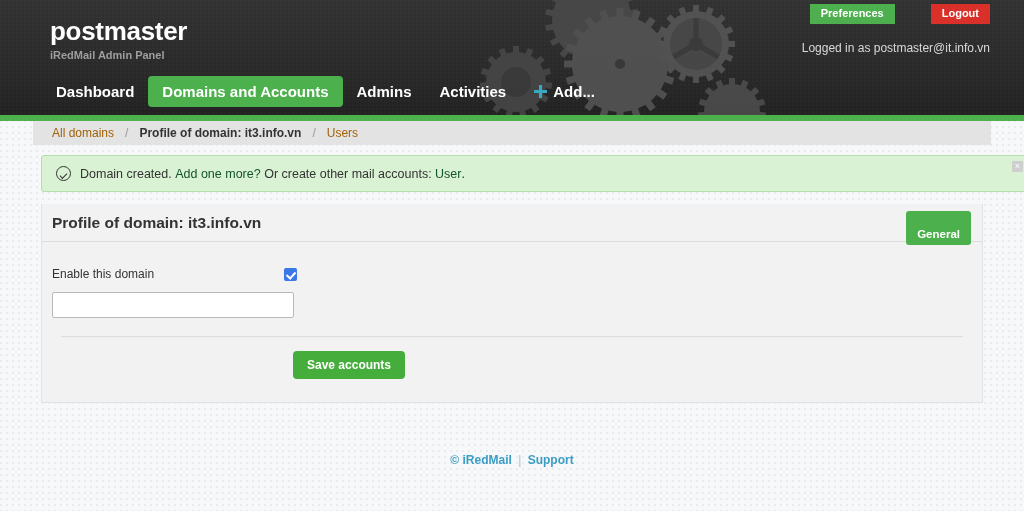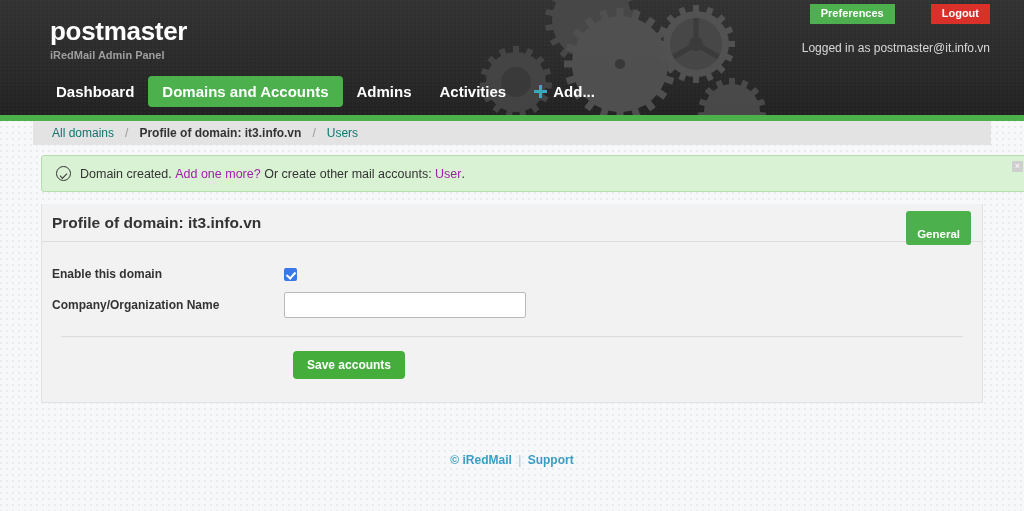--- a/index.html
+++ b/index.html
@@ -124,21 +124,21 @@
   .breadcrumb {
     position: absolute;
     left: 33px; top: 121px;
     width: 958px; height: 24px;
     background: #e3e3e3;
     display: flex;
     align-items: center;
     padding-left: 19px;
     font-size: 12px;
   }
-  .crumb-link { color: #0f766e; cursor: pointer; }
+  .crumb-link { color: #a16207; cursor: pointer; }
   .crumb-sep { color: #999; margin: 0 11px; }
   .crumb-current { color: #333; font-weight: bold; }
 
   
   .alert {
     position: absolute;
     left: 41px; top: 155px;
     width: 990px; height: 37px;
     background: #d9f2d3;
     border: 1px solid #b6ddab;
@@ -159,21 +159,21 @@
   }
   .check-circle::after {
     content: "";
     position: absolute;
     left: 3px; top: 5.5px;
     width: 6px; height: 3px;
     border-left: 1.6px solid #333;
     border-bottom: 1.6px solid #333;
     transform: rotate(-45deg);
   }
-  .alert a { color: #a21caf; text-decoration: none; cursor: pointer; }
+  .alert a { color: #14532d; text-decoration: none; cursor: pointer; }
   .alert-close {
     position: absolute;
     right: 7px; top: 5px;
     width: 11px; height: 11px;
     background: #cfcfcf;
     color: #fff;
     font-size: 9px;
     line-height: 11px;
     text-align: center;
     cursor: pointer;
@@ -217,21 +217,21 @@
   .panel-body { padding: 17px 10px 0; }
   .form-row {
     display: flex;
     align-items: center;
     height: 30px;
     margin-bottom: 1px;
   }
   .form-label {
     width: 232px;
     font-size: 12px;
-    font-weight: bold;
+    font-weight: normal;
     color: #333;
     padding-left: 0px;
   }
   .chk {
     -webkit-appearance: none;
     appearance: none;
     width: 13px; height: 13px;
     border-radius: 2px;
     background: #3b78e7;
     position: relative;
@@ -477,21 +477,20 @@
     <span class="tab-general">General</span>
   </div>
   <div class="panel-body">
 
     <div class="form-row">
       <span class="form-label">Enable this domain</span>
       <input type="checkbox" class="chk" checked="" style="">
     </div>
 
     <div class="form-row">
-      <span class="form-label">Company/Organization Name</span>
       <input type="text" class="txtinput" placeholder="" style="">
     </div>
 
     <div class="divider"></div>
 
     <div class="save-wrap">
       <button class="save-btn">Save accounts</button>
     </div>
   </div>
 </div>

